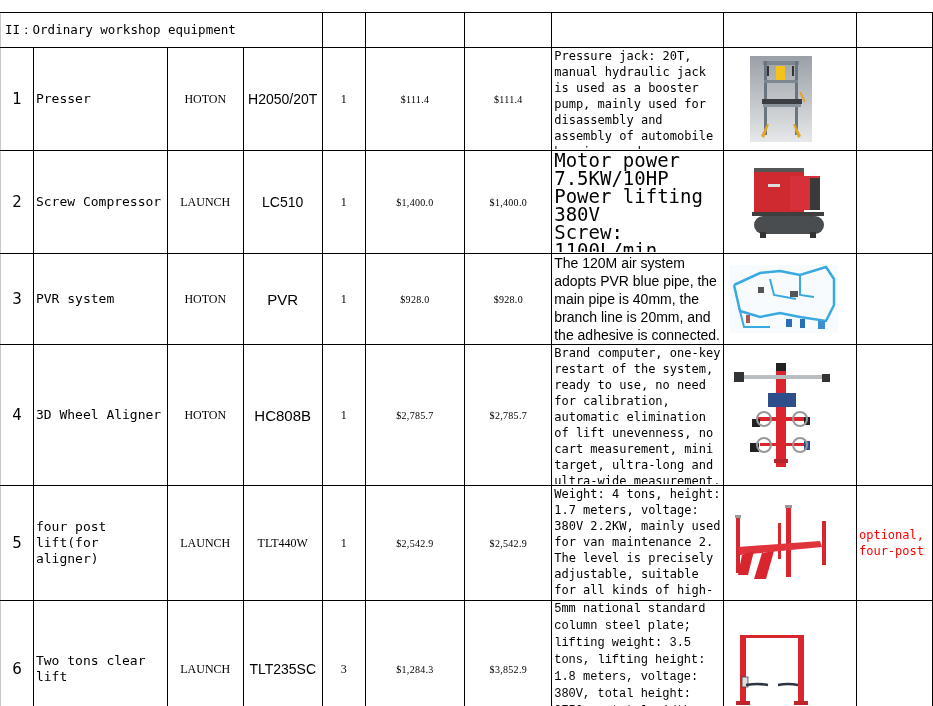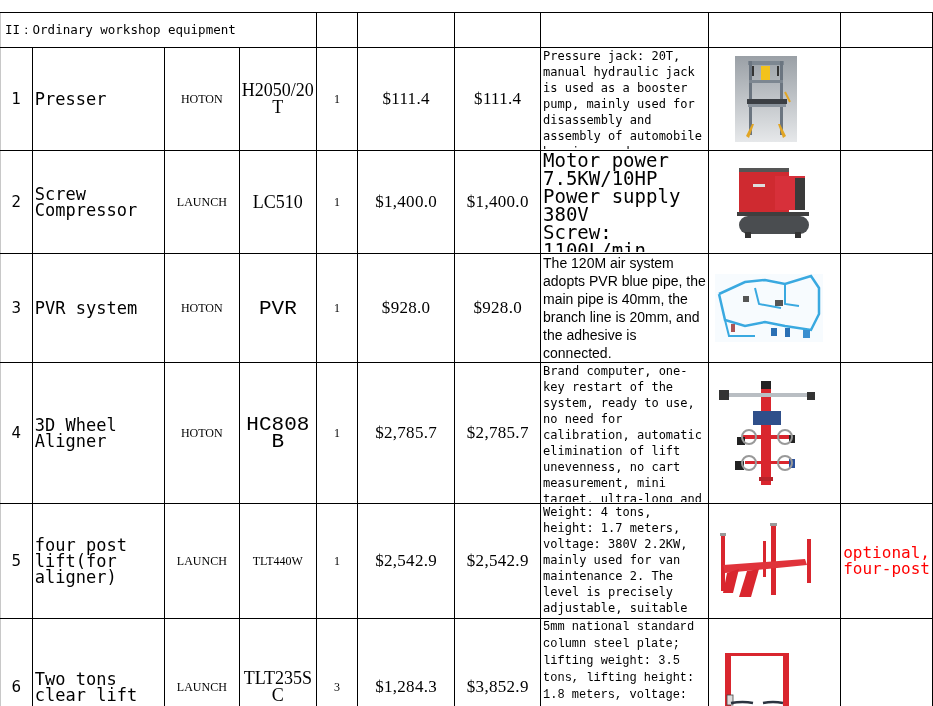--- a/index.html
+++ b/index.html
@@ -12,32 +12,32 @@
     }
     .sheet td {
       border: 1.5px solid #000; padding: 0 2px; overflow: hidden;
       vertical-align: middle; white-space: nowrap; box-sizing: border-box;
     }
     .sheet td.soft-left { border-left: 1px solid #c8c8c8; }
     .sheet td.soft-right { border-right: 1px solid #c8c8c8; }
     .c { text-align: center; font-family: Liberation Serif, serif; }
     .l { text-align: left; }
     .num-idx { font-family: "DejaVu Sans", "Liberation Sans", sans-serif; font-size: 15px; }
-    .model { font-family: Liberation Serif, serif; font-size: 18px; white-space: normal !important; word-break: break-all; line-height: 17px; }
-    .model.serif { font-family: Liberation Mono, monospace; font-size: 21px; }
-    .name { white-space: normal !important; line-height: 16px; font-size: 17px; }
-    .price { font-size: 17px; letter-spacing: 0.3px; }
+    .model { font-family: Liberation Sans, sans-serif; font-size: 14px; white-space: normal !important; word-break: break-all; line-height: 17px; }
+    .model.serif { font-family: Liberation Sans, sans-serif; font-size: 15px; }
+    .name { white-space: normal !important; line-height: 16px; font-size: 13px; }
+    .price { font-size: 10px; letter-spacing: 0.3px; }
     .desc {
       vertical-align: top !important; white-space: normal !important;
       font-size: 12px; line-height: 16px; padding: 0 2px !important;
     }
     .desc .clip { overflow: hidden; height: 100%; }
     .desc.serif { font-family: Liberation Sans, sans-serif; font-size: 14px; line-height: 18px; vertical-align: middle !important; }
     .desc.serif2 { font-family: Liberation Mono, monospace; font-size: 12px; line-height: 17px; vertical-align: middle !important; }
-    .note { color: #ff0000; font-size: 16px; line-height: 16px; white-space: normal !important; }
+    .note { color: #ff0000; font-size: 12px; line-height: 16px; white-space: normal !important; }
     .imgcell { text-align: left; padding-left: 6px !important; }
     .title { font-size: 12.5px; padding-left: 4px !important; }
     .pic { display: block; }
   </style>
 </head>
 <body>
 
 <table class="sheet">
   <colgroup>
     <col style="width:33px">
@@ -105,21 +105,21 @@
     <td class="l name">Screw Compressor</td>
     <td class="c">LAUNCH</td>
     <td class="c model">LC510</td>
     <td class="c">1</td>
     <td class="c price">$1,400.0</td>
     <td class="c price">$1,400.0</td>
     <td class="desc" style="font-size:19px;line-height:18px">
       <div class="clip" style="height:101px">
         <div>Motor power</div>
         <div>7.5KW/10HP</div>
-        <div>Power supply 380V</div>
+        <div>Power lifting 380V</div>
         <div>Screw: 1100L/min</div>
         <div>work press: 8 Bar</div>
         <div>Tank volume: 300L</div>
       </div>
     </td>
     <td class="imgcell">
       <svg class="pic" width="80" height="80" viewBox="0 0 80 80" style="margin-left:18px">
         <rect x="6" y="6" width="50" height="44" fill="#cf2a30"></rect>
         <rect x="6" y="6" width="50" height="4" fill="#555"></rect>
         <rect x="42" y="14" width="30" height="34" fill="#d7303a"></rect>

